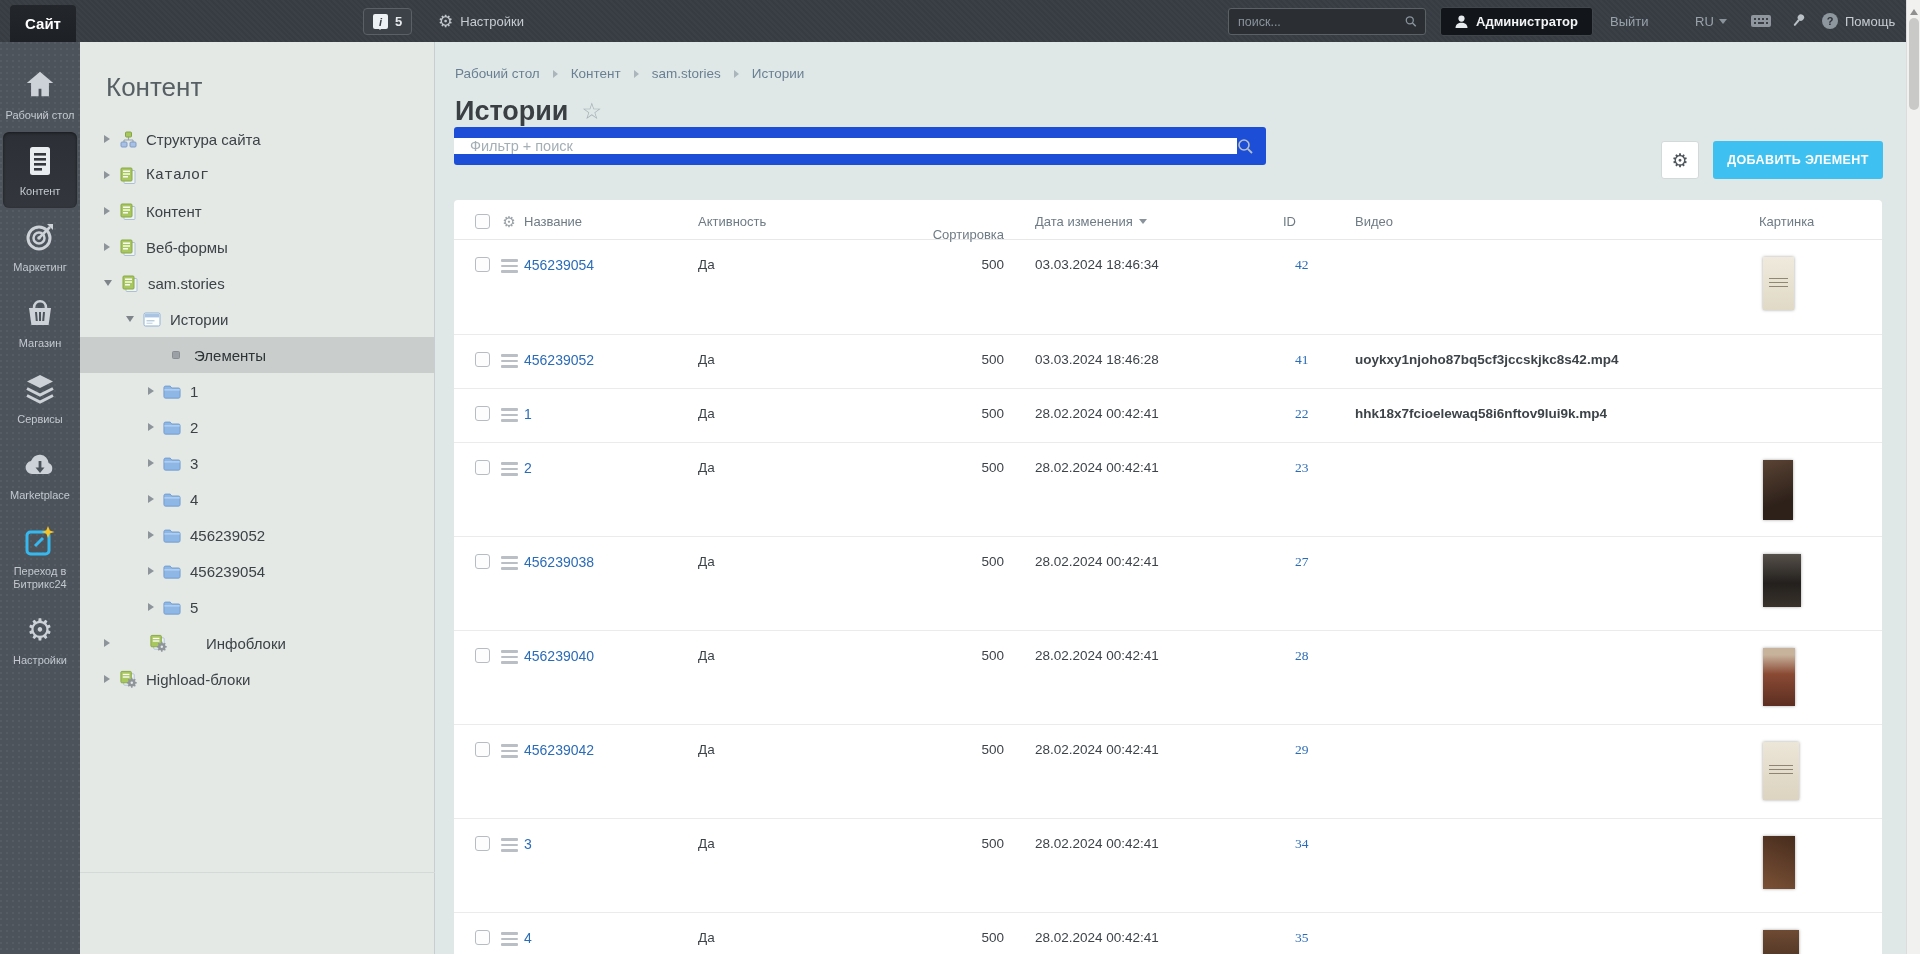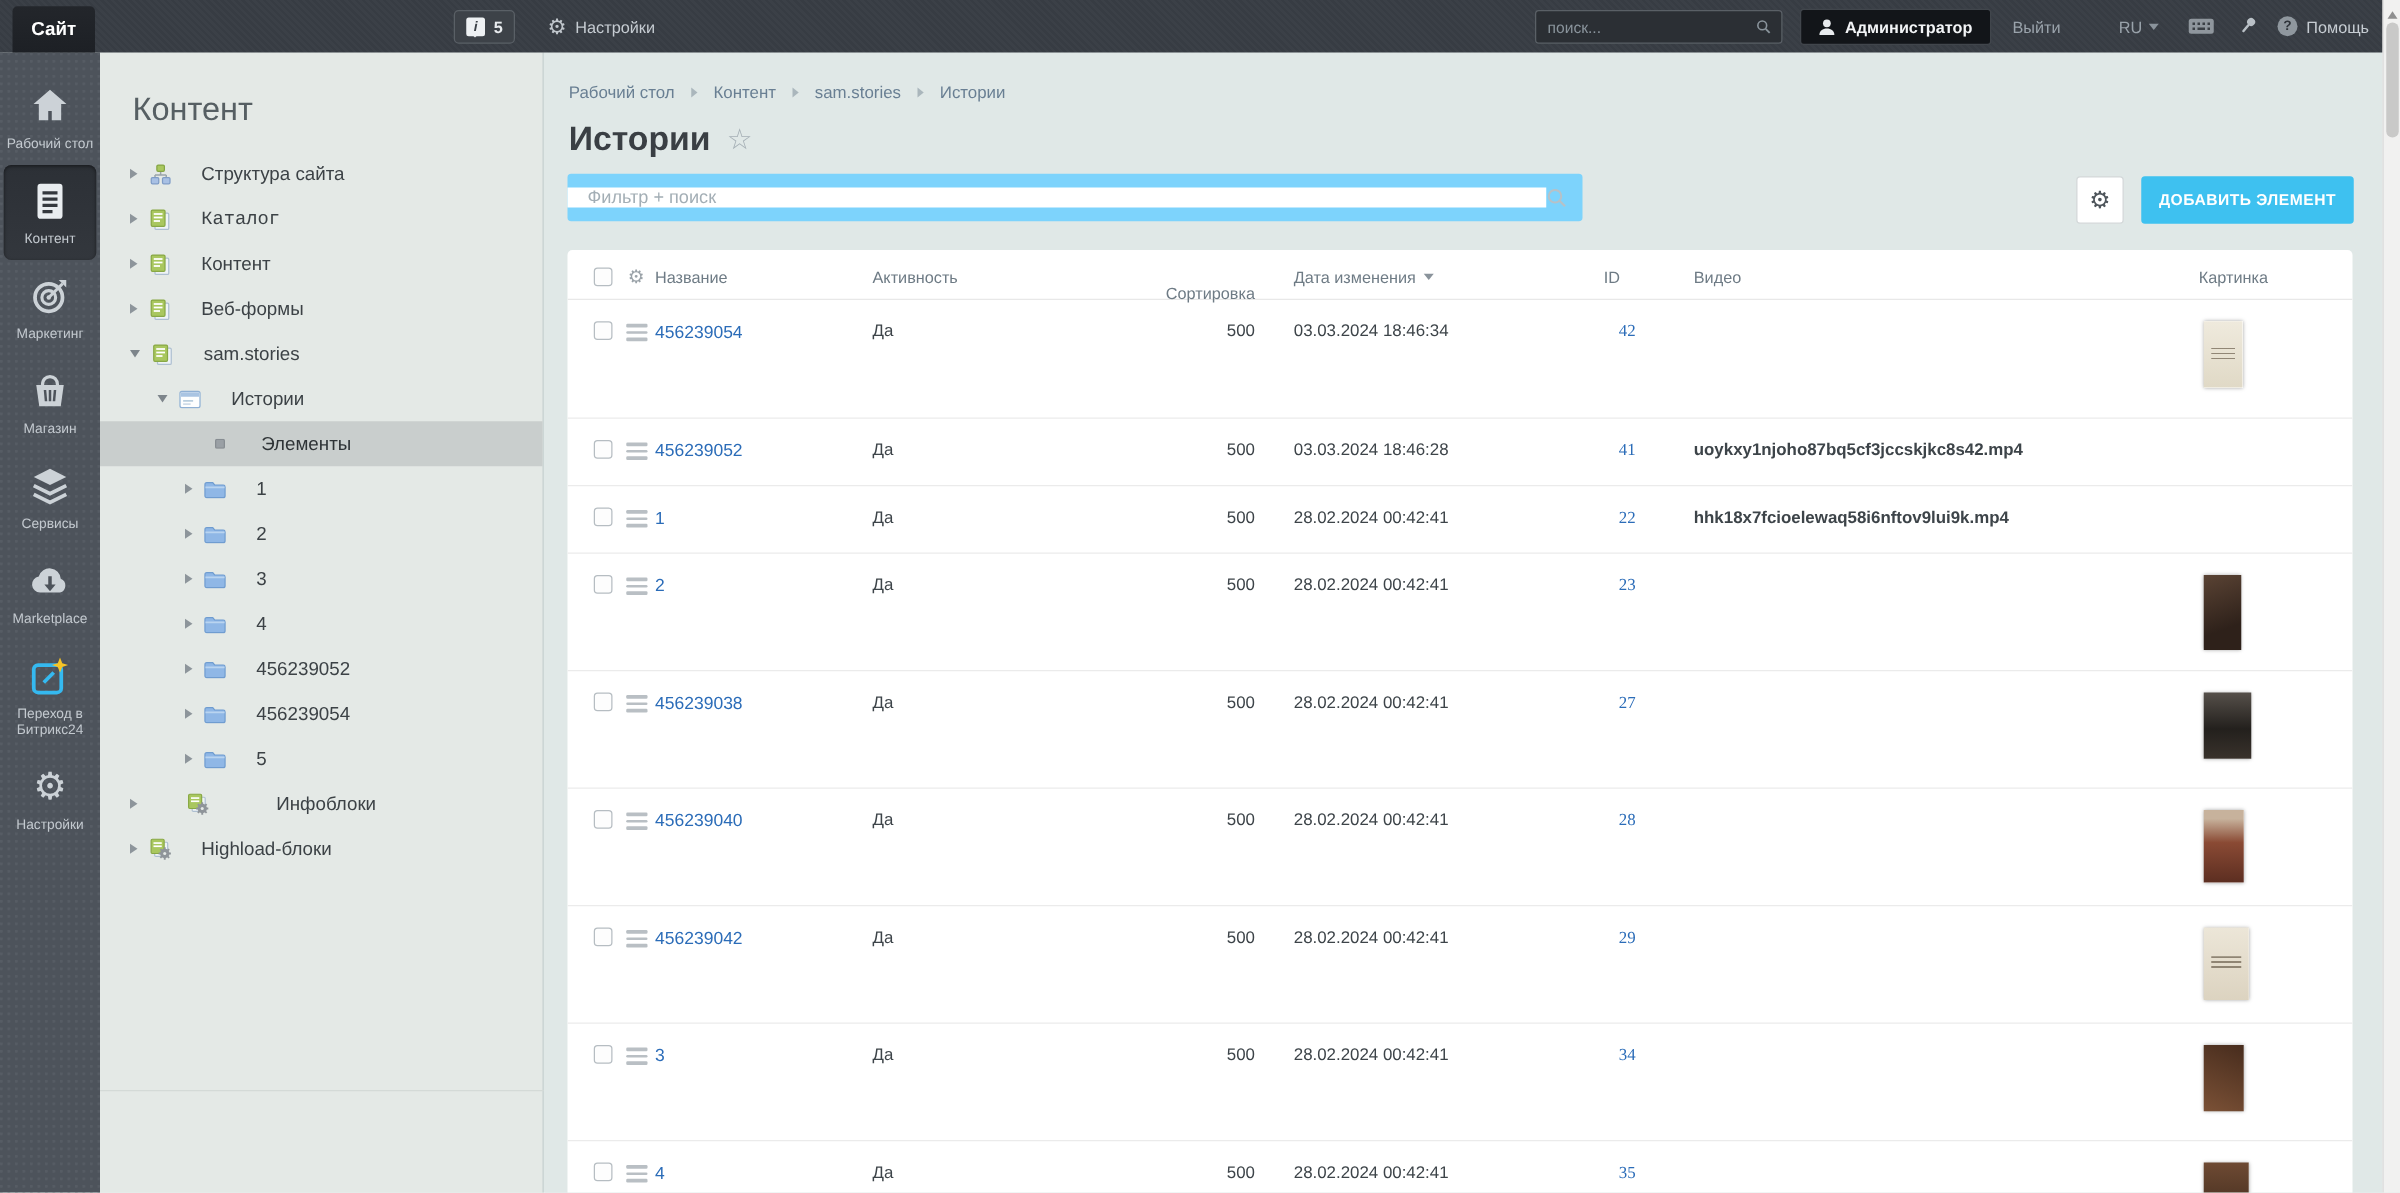--- a/index.html
+++ b/index.html
@@ -54,39 +54,39 @@
   .rail-item.active { background:linear-gradient(#2c3036,#33373d); border-radius:6px; margin:0 3px 0; width:74px;
     box-shadow:inset 0 1px 3px rgba(0,0,0,.5); }
   .rail-gear { font-size:30px; color:#ccd2d7; line-height:34px; }
 
   
   .tree-panel { position:absolute; left:80px; top:42px; width:355px; height:912px;
     background:#e4e9e6; border-right:1px solid #c5cfd0; }
   .tree-title { color:#565f63; font-size:26px; padding:30px 0 18px 26px; }
   .tree-item { height:36px; display:flex; align-items:center; cursor:pointer; position:relative; }
   .tree-item.selected { background:#c9cecd; }
-  .tree-item .t-label { font-size:15px; color:#3c4246; margin-left:24px; }
+  .tree-item .t-label { font-size:15px; color:#3c4246; margin-left:9px; }
   .tree-item.selected .t-label { color:#2e3336; }
   .tri { width:0; height:0; flex:0 0 auto; }
   .tri.right { border-left:6px solid #8d959b; border-top:4.5px solid transparent; border-bottom:4.5px solid transparent; }
   .tri.down  { border-top:6px solid #7d858b; border-left:4.5px solid transparent; border-right:4.5px solid transparent; }
   .tri.none { width:10px; }
   .t-icon { width:18px; height:17px; margin-left:9px; flex:0 0 auto; display:flex; align-items:center; justify-content:center; }
   .tree-sep { position:absolute; left:0; top:830px; width:355px; border-top:1px solid #d4dad7; }
 
   
   .main { position:absolute; left:436px; top:42px; width:1470px; height:912px; background:#e0e8e7; }
   .crumbs { position:absolute; left:19px; top:24px; display:flex; align-items:center; gap:13px; }
   .crumb { color:#697f93; font-size:13.5px; text-decoration:none; cursor:pointer; }
   .crumb-sep { width:0; height:0; border-left:5px solid #aab6bc; border-top:4px solid transparent; border-bottom:4px solid transparent; }
   .page-title-row { position:absolute; left:19px; top:54px; display:flex; align-items:center; gap:13px; }
   .page-title { font-size:27px; font-weight:bold; color:#3a3f44; }
   .fav-star { color:#a6b0b6; font-size:23px; cursor:pointer; }
 
-  .filterbar { position:absolute; left:18px; top:97px; width:812px; height:38px; background:#7dd3fc;
+  .filterbar { position:absolute; left:18px; top:85px; width:812px; height:38px; background:#1d4ed8;
     border-radius:3px; display:flex; align-items:center; }
   .filterbar input { flex:1; border:none; outline:none; font-size:14.5px; color:#5b666d; padding:0 10px 0 16px; font-family:inherit; }
   .filterbar input::placeholder { color:#a3aeb5; }
   .filter-mag { margin-right:12px; }
 
   .gear-btn { position:absolute; left:1225px; top:99px; width:38px; height:38px; background:#fff;
     border:1px solid #d3d8d9; border-radius:3px; display:flex; align-items:center; justify-content:center;
     cursor:pointer; }
   .gear-btn .gear-glyph { color:#4e555b; font-size:19px; }
   .add-btn { position:absolute; left:1277px; top:99px; width:170px; height:38px; background:#3ec1f0;

